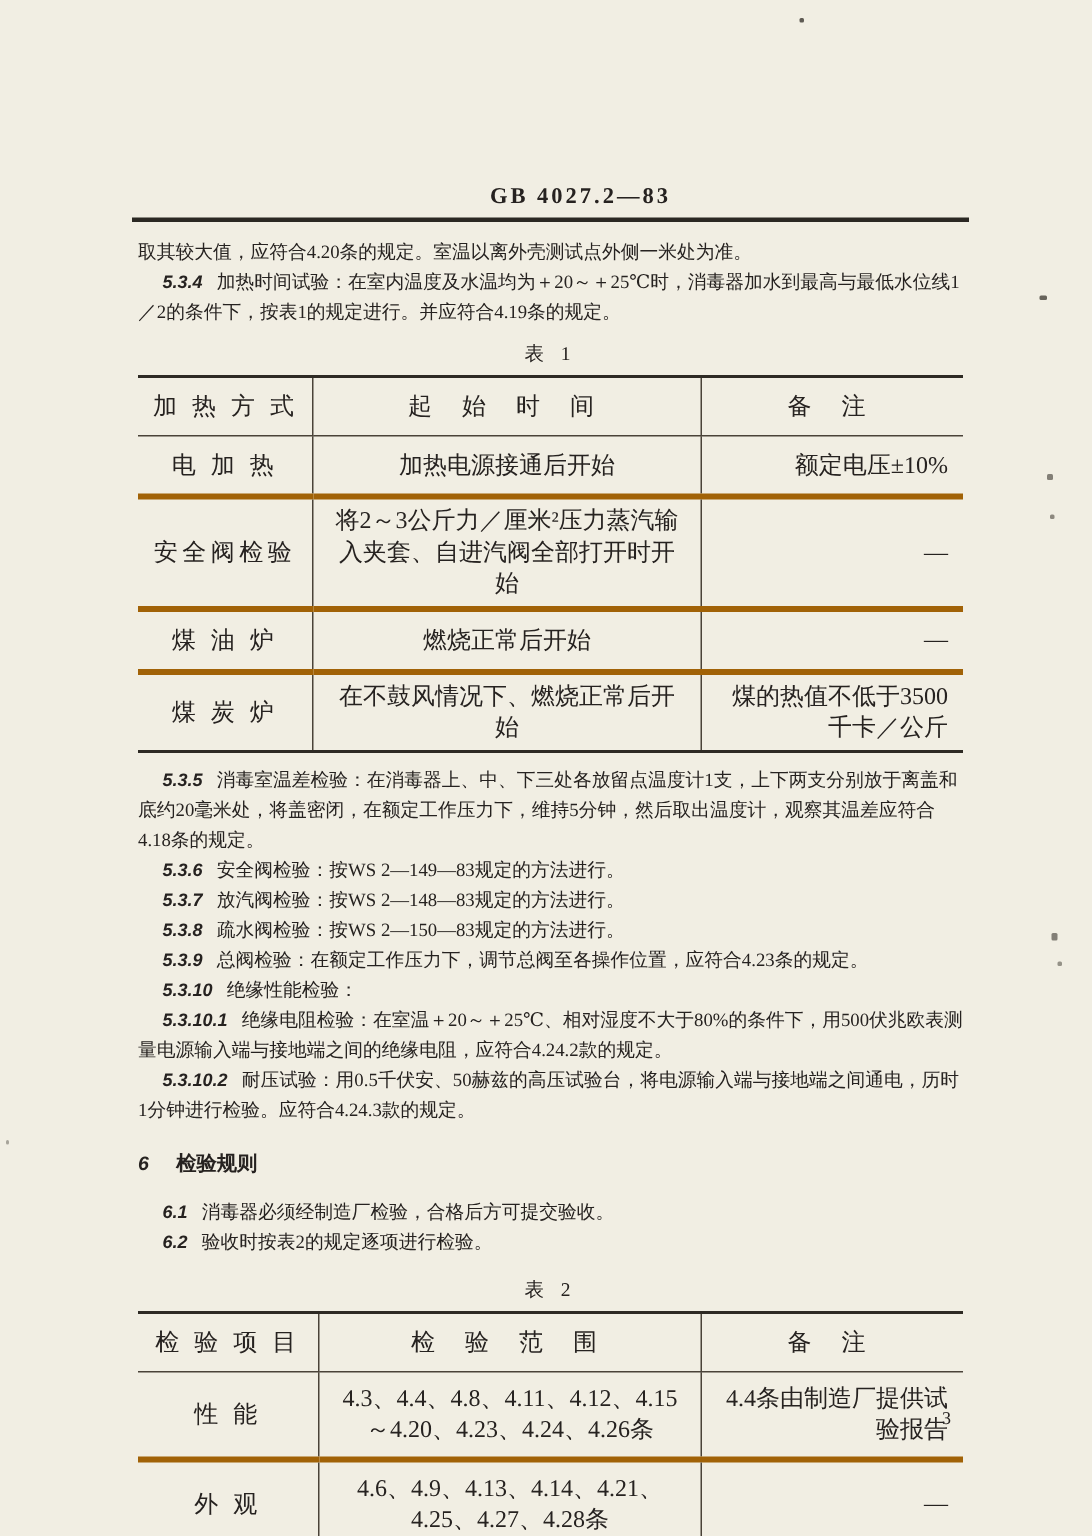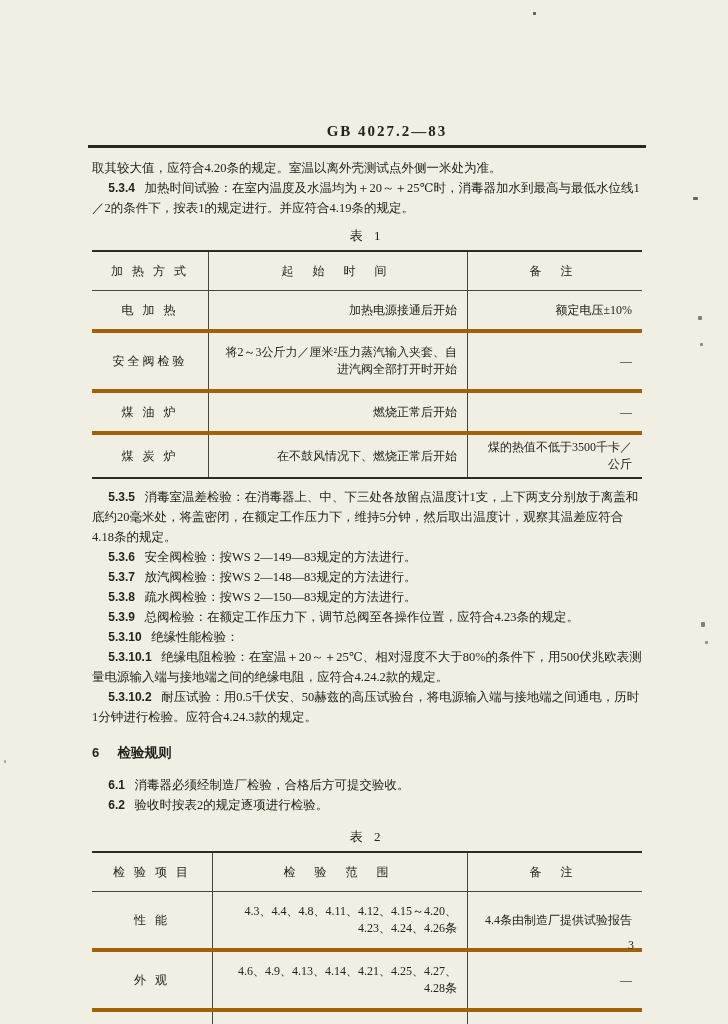--- a/index.html
+++ b/index.html
@@ -32,21 +32,21 @@
     margin-bottom:5px;
   }
   .header-rule{
     border:none;
     border-top:3px solid #2b2823;
     margin:0 -4px 10px -4px;
   }
   
   p{margin:0;font-size:12.5px;line-height:20px;}
   .clause{text-indent:1.3em;}
-  .clause-num{font-weight:bold;margin-right:0.8em;font-family:"Liberation Sans","DejaVu Sans",sans-serif;font-size:12px;}
+  .clause-num{font-weight:bold;margin-right:0.8em;font-family:"Liberation Sans","DejaVu Sans",sans-serif;font-size:12px;font-style:italic;}
   .section-heading{
     font-weight:bold;
     font-size:13.5px;
     margin:16px 0 12px 0;
     line-height:20px;
   }
   .section-heading .clause-num{margin-right:1.4em;font-size:13px;}
   
   .tbl-caption{
     text-align:center;
@@ -54,32 +54,32 @@
     line-height:20px;
     margin:8px 0 4px 0;
     letter-spacing:4px;
   }
   table{
     width:100%;
     border-collapse:collapse;
     table-layout:fixed;
     border-top:2.5px solid #2e2a24;
     border-bottom:2.5px solid #2e2a24;
-    font-size:12px;
+    font-size:16px;
   }
   th,td{
     padding:4px 10px;
     font-weight:normal;
     vertical-align:middle;
   }
   th{border-bottom:1.5px solid #4a4339;white-space:nowrap;}
   td{border-bottom:4px solid #a16207;}
   tr:last-child td{border-bottom:none;}
   .c1{width:96px;text-align:center;border-right:1px solid #4a4339;letter-spacing:3px;}
-  .c2{width:238px;text-align:right;border-right:1px solid #4a4339;}
+  .c2{width:238px;text-align:center;border-right:1px solid #4a4339;}
   .c3{text-align:right;}
   th.c2,th.c3{text-align:center;letter-spacing:8px;}
   th.c1{letter-spacing:3px;}
   .h-sm{height:30px;}
   .r-sm{height:30px;}
   .r-lg{height:48px;}
   .t2 .c1{width:100px;}
   .t2 .c2{width:234px;font-family:Liberation Serif, serif;}
   .tbl-wrap{margin-bottom:6px;}
   .clauses{margin-top:8px;}

